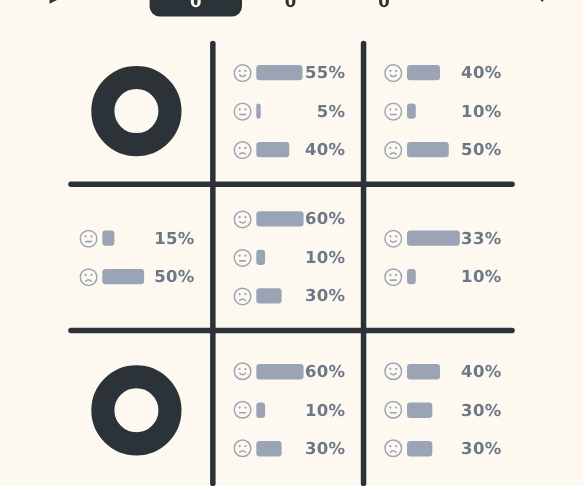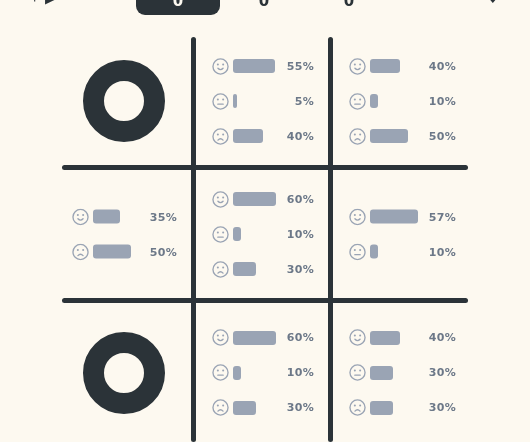--- a/index.html
+++ b/index.html
@@ -80,21 +80,21 @@
   .face{
     width:17px;height:17px;flex:0 0 17px;
     margin-right:4px;
   }
   .barwrap{flex:1 1 auto;min-width:0;display:flex;align-items:center;}
   .bar{
     height:14px;background:#9aa4b4;border-radius:3px;
   }
   .pct{
     flex:0 0 auto;
-    font-size:11px;font-weight:bold;color:#6c7888;
+    font-size:15px;font-weight:bold;color:#6c7888;
     text-align:right;min-width:38px;
     letter-spacing:.3px;
   }
 </style>
 </head>
 <body>
 
 <div id="topbar">
   <span id="corner-left" class="corner-glyph">⌐▶</span>
 
@@ -202,26 +202,26 @@
       </div>
   </div>
 
   <div class="cell c0 r1">
     <div class="sentiment">
         <div class="srow">
           <span class="face"><svg viewBox="0 0 16 16" width="17" height="17">
               <circle cx="8" cy="8" r="7.1" fill="none" stroke="#9aa4b4" stroke-width="1.25"></circle>
               <circle cx="5.5" cy="6.1" r="0.95" fill="#9aa4b4"></circle>
               <circle cx="10.5" cy="6.1" r="0.95" fill="#9aa4b4"></circle>
-              <path d="M5.6 9.7 Q8 12.2 10.4 9.7" fill="none" stroke="#9aa4b4" stroke-width="1.3" stroke-linecap="round"></path>
-            </svg></span>
-          <span class="barwrap">
-            <span class="bar" style="width: 27px;"></span>
-          </span>
-          <span class="pct">35%</span>
+              <line x1="5.5" y1="10.5" x2="10.5" y2="10.5" stroke="#9aa4b4" stroke-width="1.3" stroke-linecap="round"></line>
+            </svg></span>
+          <span class="barwrap">
+            <span class="bar" style="width: 11px;"></span>
+          </span>
+          <span class="pct">15%</span>
         </div>
         <div class="srow">
           <span class="face"><svg viewBox="0 0 16 16" width="17" height="17">
               <circle cx="8" cy="8" r="7.1" fill="none" stroke="#9aa4b4" stroke-width="1.25"></circle>
               <circle cx="5.5" cy="6.1" r="0.95" fill="#9aa4b4"></circle>
               <circle cx="10.5" cy="6.1" r="0.95" fill="#9aa4b4"></circle>
               <path d="M5.6 11.4 Q8 8.9 10.4 11.4" fill="none" stroke="#9aa4b4" stroke-width="1.3" stroke-linecap="round"></path>
             </svg></span>
           <span class="barwrap">
             <span class="bar" style="width: 38px;"></span>
@@ -275,21 +275,21 @@
         <div class="srow">
           <span class="face"><svg viewBox="0 0 16 16" width="17" height="17">
               <circle cx="8" cy="8" r="7.1" fill="none" stroke="#9aa4b4" stroke-width="1.25"></circle>
               <circle cx="5.5" cy="6.1" r="0.95" fill="#9aa4b4"></circle>
               <circle cx="10.5" cy="6.1" r="0.95" fill="#9aa4b4"></circle>
               <path d="M5.6 9.7 Q8 12.2 10.4 9.7" fill="none" stroke="#9aa4b4" stroke-width="1.3" stroke-linecap="round"></path>
             </svg></span>
           <span class="barwrap">
             <span class="bar" style="width: 53px;"></span>
           </span>
-          <span class="pct">57%</span>
+          <span class="pct">33%</span>
         </div>
         <div class="srow">
           <span class="face"><svg viewBox="0 0 16 16" width="17" height="17">
               <circle cx="8" cy="8" r="7.1" fill="none" stroke="#9aa4b4" stroke-width="1.25"></circle>
               <circle cx="5.5" cy="6.1" r="0.95" fill="#9aa4b4"></circle>
               <circle cx="10.5" cy="6.1" r="0.95" fill="#9aa4b4"></circle>
               <line x1="5.5" y1="10.5" x2="10.5" y2="10.5" stroke="#9aa4b4" stroke-width="1.3" stroke-linecap="round"></line>
             </svg></span>
           <span class="barwrap">
             <span class="bar" style="width: 8px;"></span>

